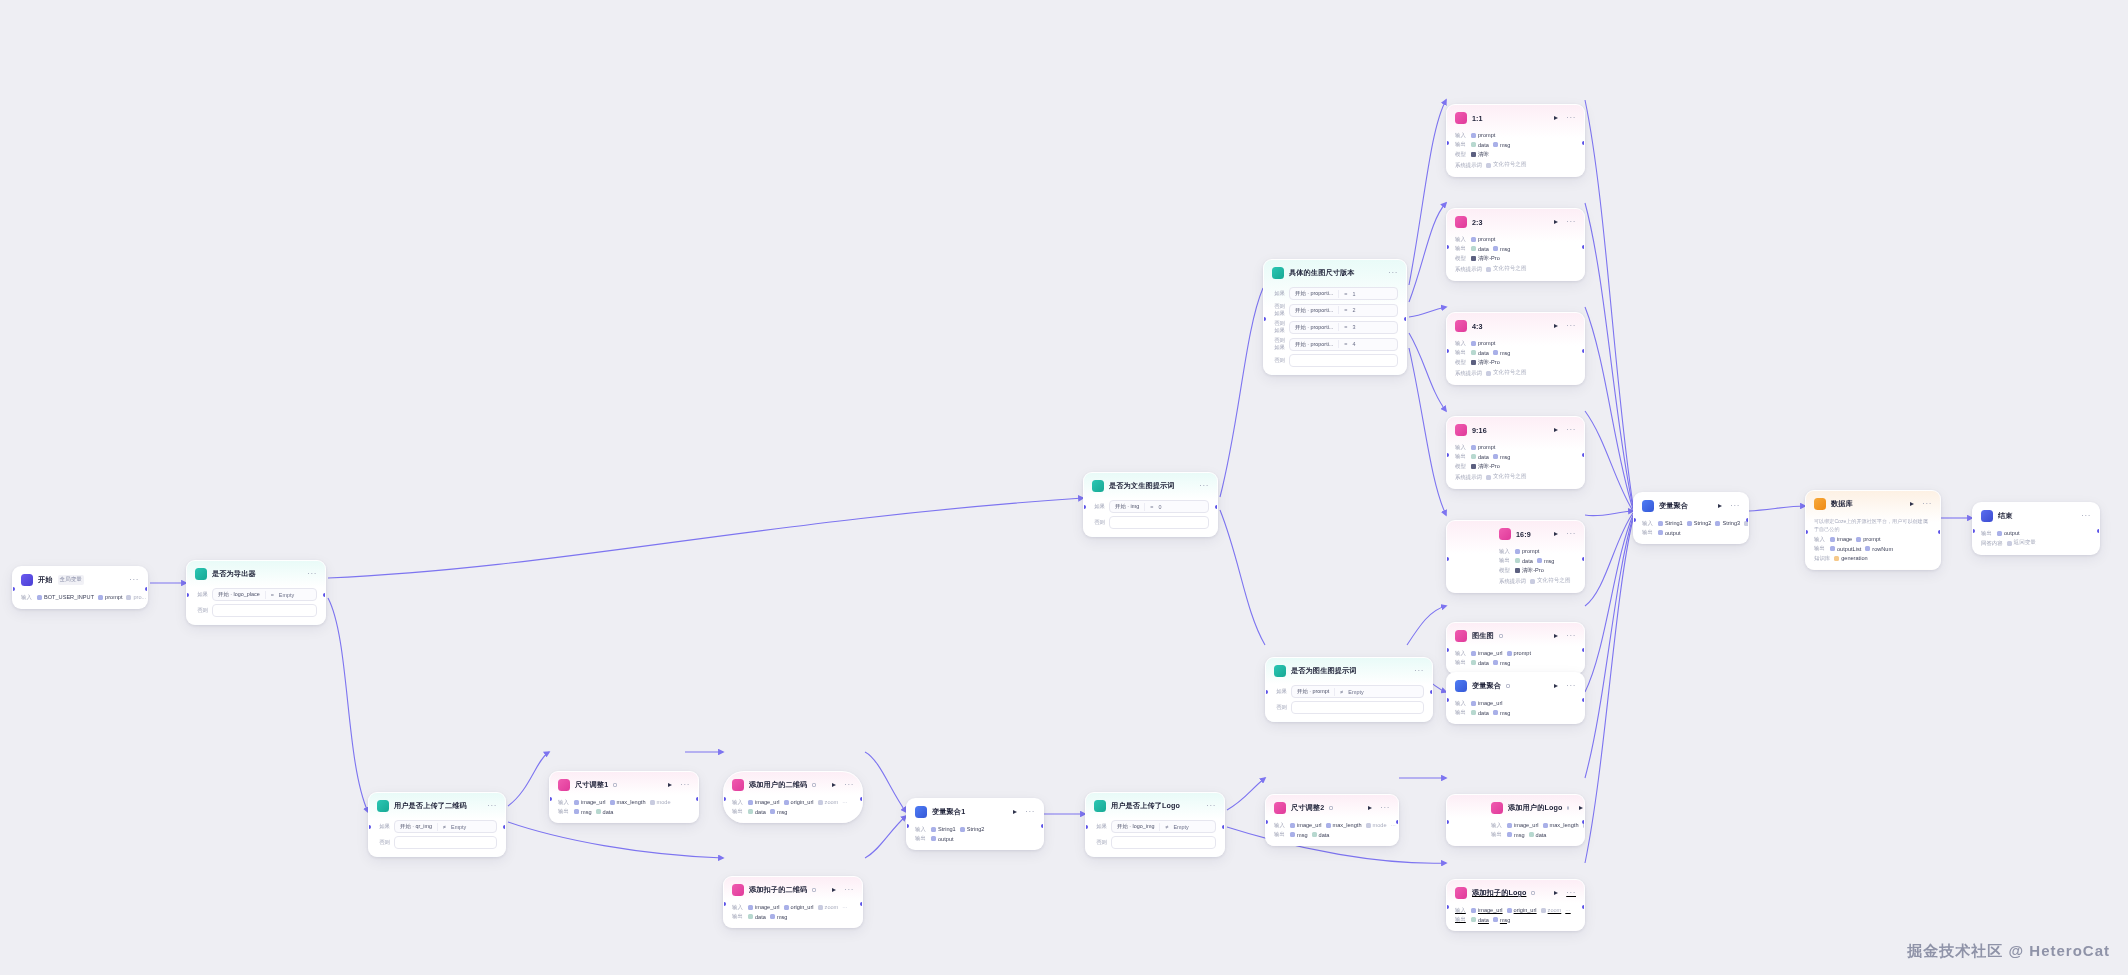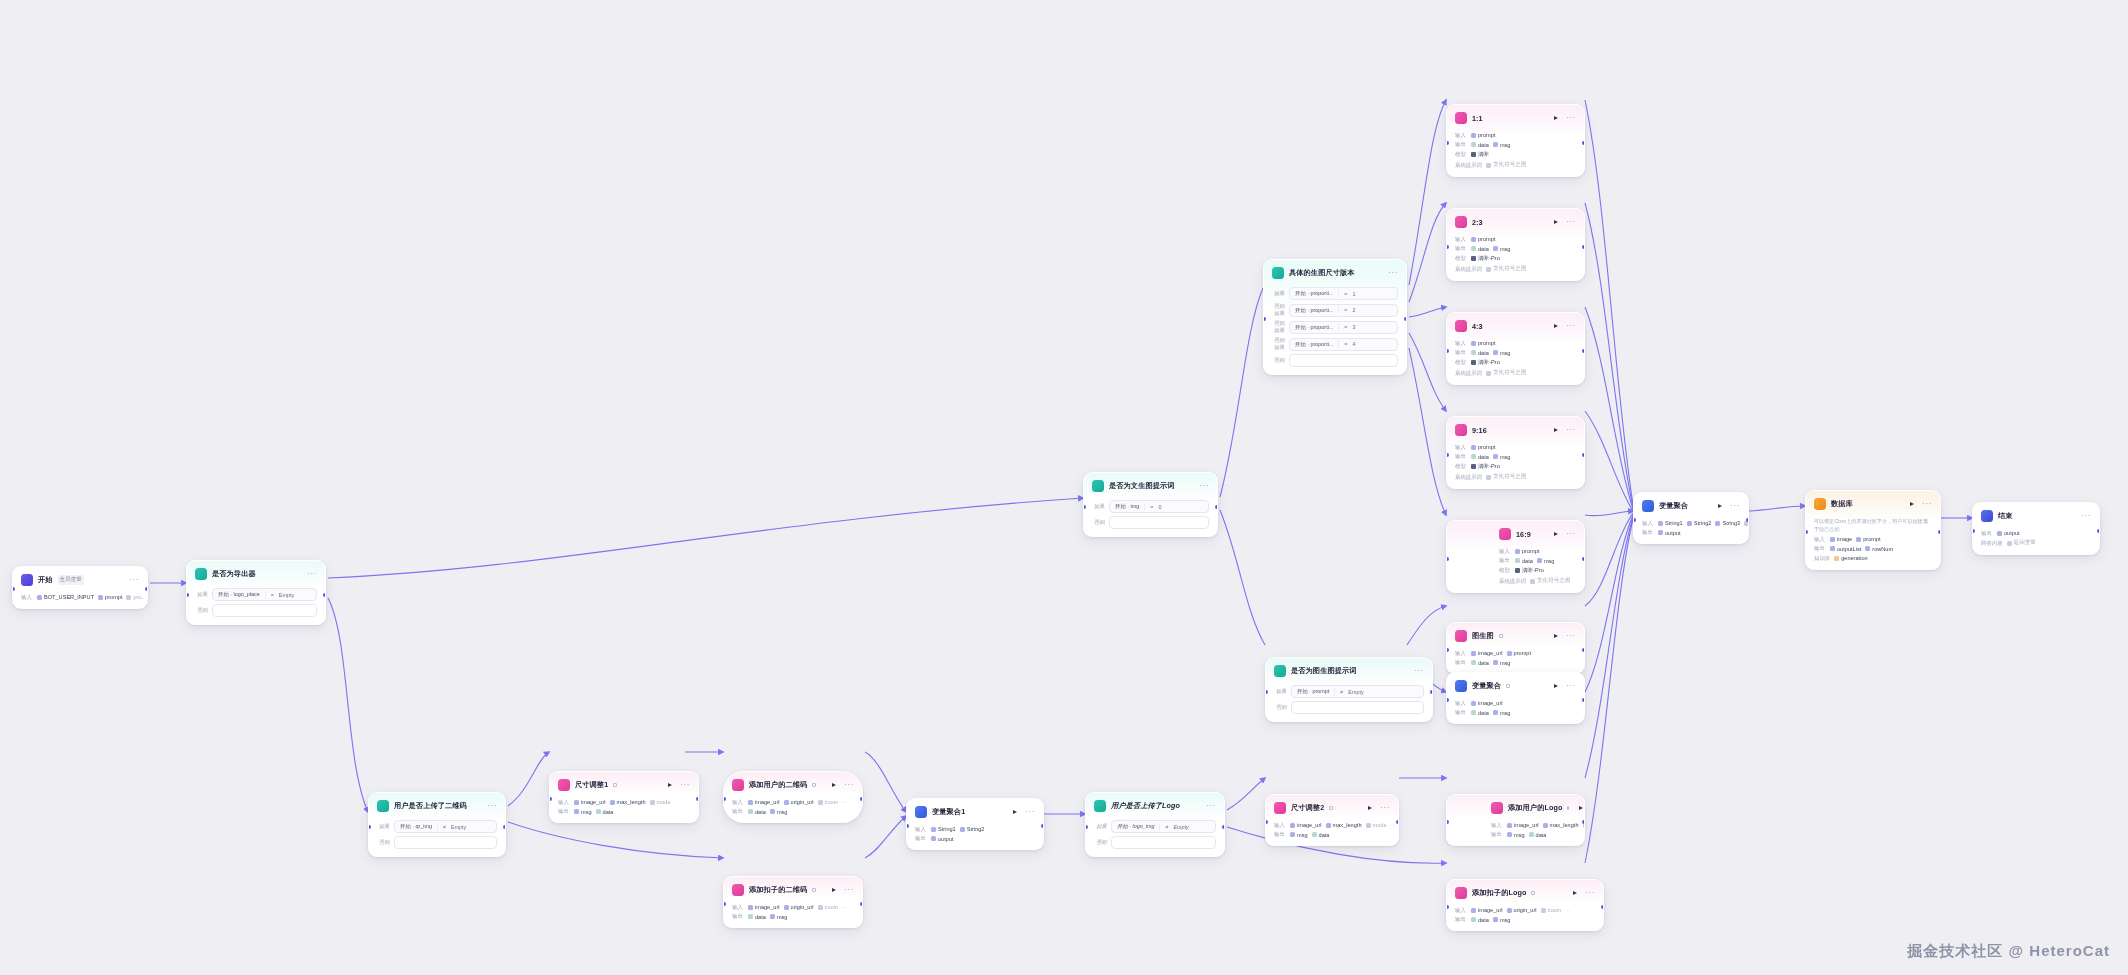--- a/index.html
+++ b/index.html
@@ -635,21 +635,21 @@
             </span>
             <span class="chip g">
               <i></i>
               <span>data</span>
             </span>
           </div>
         </div>
         <span class="port l" style="top: 50%;"></span>
         <span class="port r" style="top: 50%;"></span>
       </div>
-      <div class="node tint-pink" style="left: 1446px; top: 843px; width: 158px;">
+      <div class="node tint-pink" style="left: 1446px; top: 843px; width: 139px; text-decoration: underline;">
         <div class="nhead">
           <span class="nicon ic-pink"></span>
           <span class="ntitle">添加扣子的Logo</span>
           <span class="nsq"></span>
           <span class="nspacer"></span>
           <span class="nplay"></span>
           <span class="ndots">···</span>
         </div>
         <div class="nbody">
           <div class="prow">
@@ -1002,21 +1002,21 @@
             <span class="plabel">输出</span>
             <span class="chip v">
               <i></i>
               <span>output</span>
             </span>
           </div>
         </div>
         <span class="port l" style="top: 50%;"></span>
         <span class="port r" style="top: 50%;"></span>
       </div>
-      <div class="node tint-teal" style="left: 1085px; top: 792px; width: 140px; font-style: italic;">
+      <div class="node tint-teal" style="left: 1085px; top: 792px; width: 140px;">
         <div class="nhead">
           <span class="nicon ic-teal"></span>
           <span class="ntitle">用户是否上传了Logo</span>
           <span class="nspacer"></span>
           <span class="ndots">···</span>
         </div>
         <div class="nbody">
           <div class="crow">
             <span class="clab">如果</span>
             <div class="cbox">

